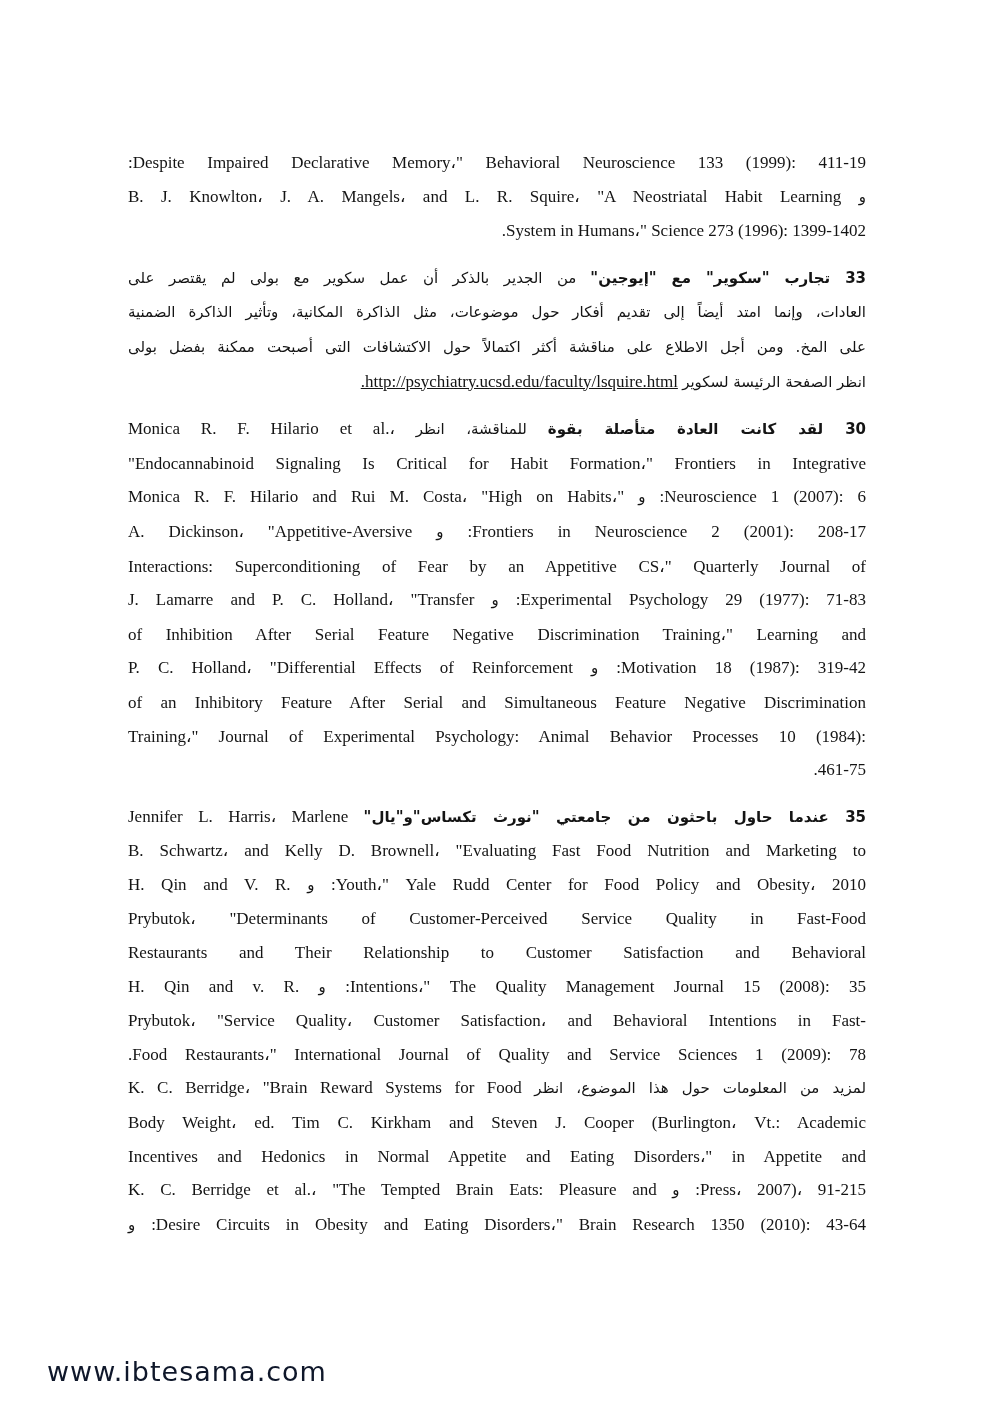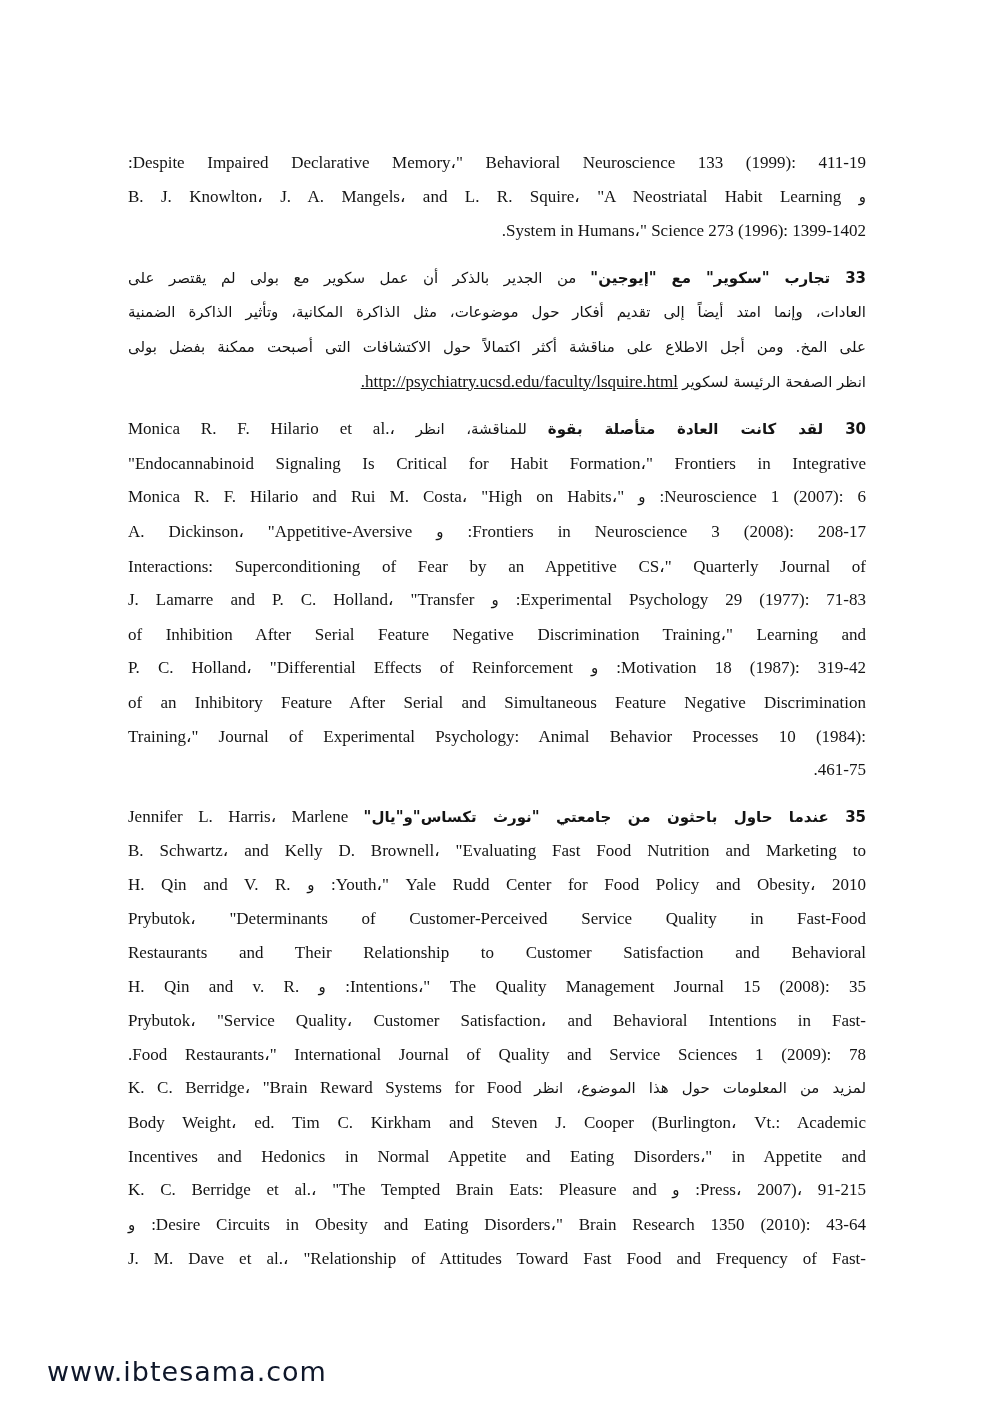--- a/index.html
+++ b/index.html
@@ -59,21 +59,21 @@
       <div class="paragraph">
         <div class="line"><bdi dir="rtl" class="ar">من الجدير بالذكر أن عمل سكوير مع بولى لم يقتصر على</bdi> <bdi dir="rtl" class="ar b">33 تجارب "سكوير" مع "إيوجين"</bdi></div>
         <div class="line"><bdi dir="rtl" class="ar">العادات، وإنما امتد أيضاً إلى تقديم أفكار حول موضوعات، مثل الذاكرة المكانية، وتأثير الذاكرة الضمنية</bdi></div>
         <div class="line"><bdi dir="rtl" class="ar">على المخ. ومن أجل الاطلاع على مناقشة أكثر اكتمالاً حول الاكتشافات التى أصبحت ممكنة بفضل بولى</bdi></div>
         <div class="line right"><bdi dir="ltr" class="en u">.http://psychiatry.ucsd.edu/faculty/lsquire.html</bdi> <bdi dir="rtl" class="ar">انظر الصفحة الرئيسة لسكوير</bdi></div>
       </div>
       <div class="paragraph">
         <div class="line"><bdi dir="ltr" class="en">Monica R. F. Hilario et al.،</bdi> <bdi dir="rtl" class="ar">للمناقشة، انظر</bdi> <bdi dir="rtl" class="ar b">30 لقد كانت العادة متأصلة بقوة</bdi></div>
         <div class="line"><bdi dir="ltr" class="en">"Endocannabinoid Signaling Is Critical for Habit Formation،" Frontiers in Integrative</bdi></div>
         <div class="line"><bdi dir="ltr" class="en">Monica R. F. Hilario and Rui M. Costa، "High on Habits،"</bdi> <bdi dir="rtl" class="ar">و</bdi> <bdi dir="ltr" class="en">:Neuroscience 1 (2007): 6</bdi></div>
-        <div class="line"><bdi dir="ltr" class="en">A. Dickinson، "Appetitive-Aversive</bdi> <bdi dir="rtl" class="ar">و</bdi> <bdi dir="ltr" class="en">:Frontiers in Neuroscience 3 (2008): 208-17</bdi></div>
+        <div class="line"><bdi dir="ltr" class="en">A. Dickinson، "Appetitive-Aversive</bdi> <bdi dir="rtl" class="ar">و</bdi> <bdi dir="ltr" class="en">:Frontiers in Neuroscience 2 (2001): 208-17</bdi></div>
         <div class="line"><bdi dir="ltr" class="en">Interactions: Superconditioning of Fear by an Appetitive CS،" Quarterly Journal of</bdi></div>
         <div class="line"><bdi dir="ltr" class="en">J. Lamarre and P. C. Holland، "Transfer</bdi> <bdi dir="rtl" class="ar">و</bdi> <bdi dir="ltr" class="en">:Experimental Psychology 29 (1977): 71-83</bdi></div>
         <div class="line"><bdi dir="ltr" class="en">of Inhibition After Serial Feature Negative Discrimination Training،" Learning and</bdi></div>
         <div class="line"><bdi dir="ltr" class="en">P. C. Holland، "Differential Effects of Reinforcement</bdi> <bdi dir="rtl" class="ar">و</bdi> <bdi dir="ltr" class="en">:Motivation 18 (1987): 319-42</bdi></div>
         <div class="line"><bdi dir="ltr" class="en">of an Inhibitory Feature After Serial and Simultaneous Feature Negative Discrimination</bdi></div>
         <div class="line"><bdi dir="ltr" class="en">Training،" Journal of Experimental Psychology: Animal Behavior Processes 10 (1984):</bdi></div>
         <div class="line right"><bdi dir="ltr" class="en">.461-75</bdi></div>
       </div>
       <div class="paragraph">
         <div class="line"><bdi dir="ltr" class="en">Jennifer L. Harris، Marlene</bdi> <bdi dir="rtl" class="ar b">35 عندما حاول باحثون من جامعتي "نورث تكساس"و"يال"</bdi></div>
@@ -82,17 +82,16 @@
         <div class="line"><bdi dir="ltr" class="en">Prybutok، "Determinants of Customer-Perceived Service Quality in Fast-Food</bdi></div>
         <div class="line"><bdi dir="ltr" class="en">Restaurants and Their Relationship to Customer Satisfaction and Behavioral</bdi></div>
         <div class="line"><bdi dir="ltr" class="en">H. Qin and v. R.</bdi> <bdi dir="rtl" class="ar">و</bdi> <bdi dir="ltr" class="en">:Intentions،" The Quality Management Journal 15 (2008): 35</bdi></div>
         <div class="line"><bdi dir="ltr" class="en">Prybutok، "Service Quality، Customer Satisfaction، and Behavioral Intentions in Fast-</bdi></div>
         <div class="line"><bdi dir="ltr" class="en">.Food Restaurants،" International Journal of Quality and Service Sciences 1 (2009): 78</bdi></div>
         <div class="line"><bdi dir="ltr" class="en">K. C. Berridge، "Brain Reward Systems for Food</bdi> <bdi dir="rtl" class="ar">لمزيد من المعلومات حول هذا الموضوع، انظر</bdi></div>
         <div class="line"><bdi dir="ltr" class="en">Body Weight، ed. Tim C. Kirkham and Steven J. Cooper (Burlington، Vt.: Academic</bdi></div>
         <div class="line"><bdi dir="ltr" class="en">Incentives and Hedonics in Normal Appetite and Eating Disorders،" in Appetite and</bdi></div>
         <div class="line"><bdi dir="ltr" class="en">K. C. Berridge et al.، "The Tempted Brain Eats: Pleasure and</bdi> <bdi dir="rtl" class="ar">و</bdi> <bdi dir="ltr" class="en">:Press، 2007)، 91-215</bdi></div>
         <div class="line"><bdi dir="rtl" class="ar">و</bdi> <bdi dir="ltr" class="en">:Desire Circuits in Obesity and Eating Disorders،" Brain Research 1350 (2010): 43-64</bdi></div>
-        <div class="line"><bdi dir="ltr" class="en">J. M. Dave et al.، "Relationship of Attitudes Toward Fast Food and Frequency of Fast-</bdi></div>
       </div>
     </div>
   <div class="watermark">www.ibtesama.com</div>
 </div>
 
 </body></html>

